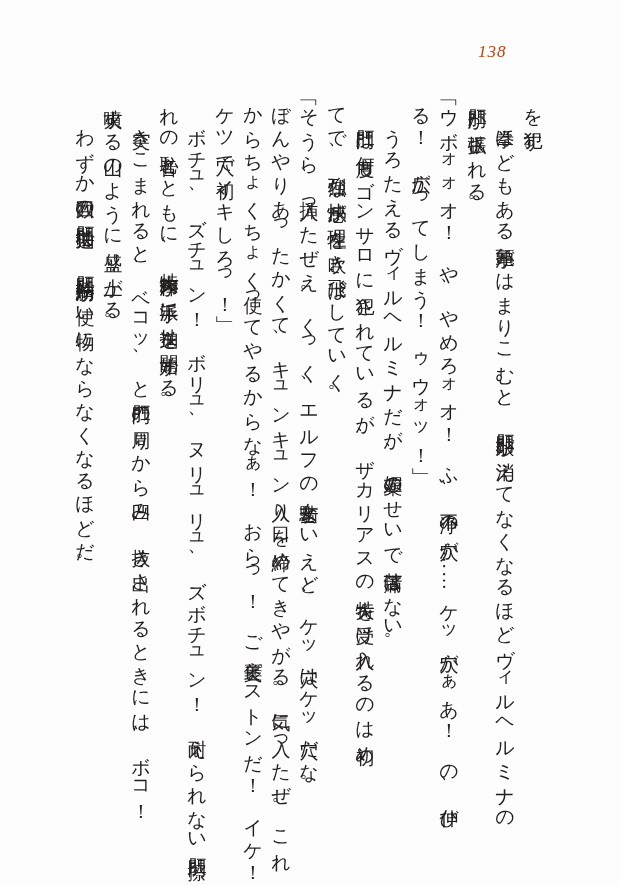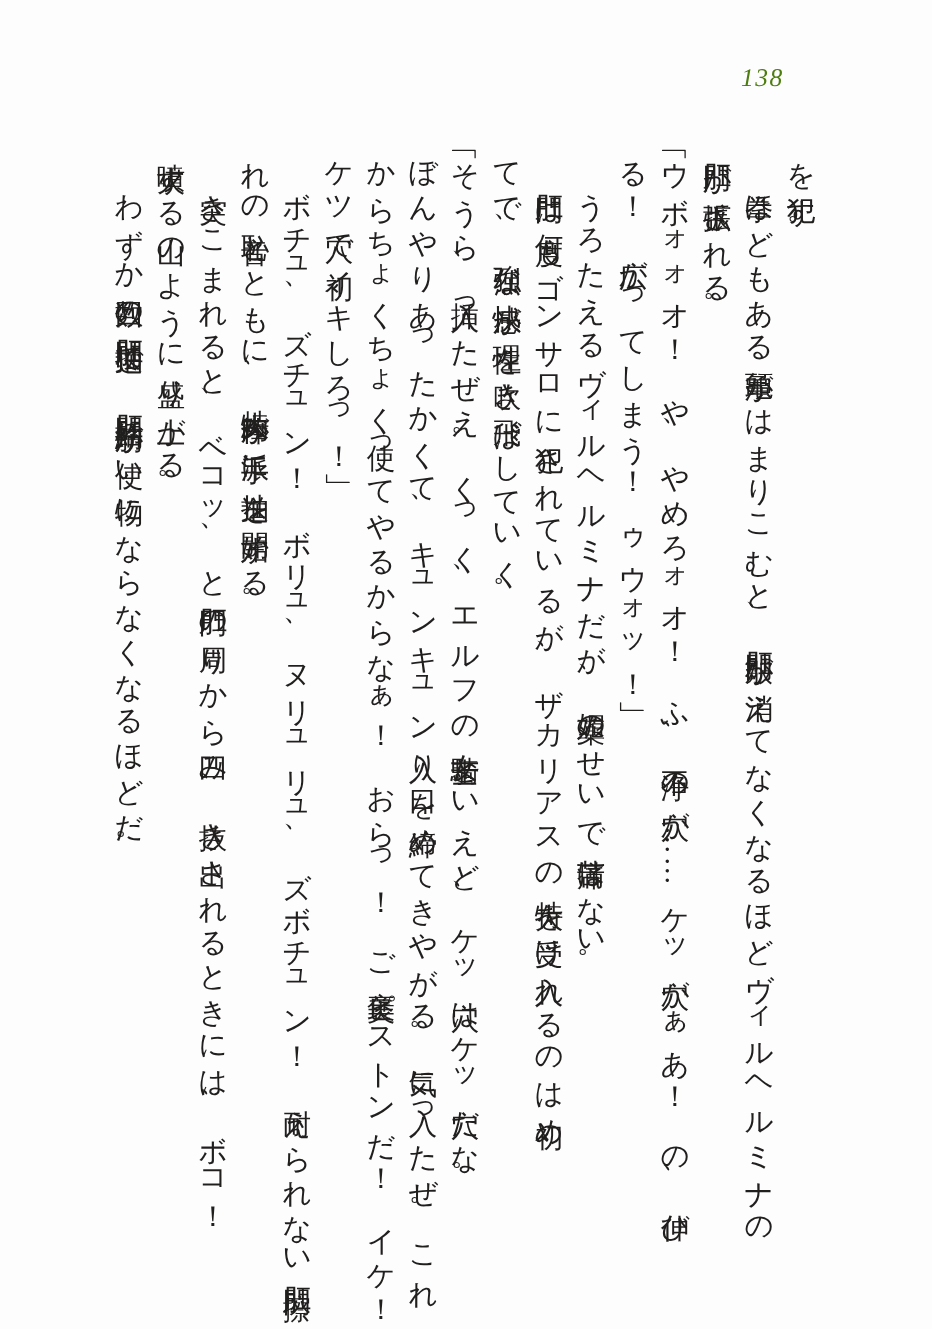--- a/index.html
+++ b/index.html
@@ -16,25 +16,25 @@
   }
   .page {
     position: relative;
     width: 621px;
     height: 886px;
     background: #fdfdfd;
   }
   .page-number {
     position: absolute;
     top: 42px;
-    left: 494px;
+    left: 478px;
     font-size: 17px;
     font-style: italic;
     letter-spacing: 1px;
-    color: #4d7c0f;
+    color: #c2410c;
   }
   .text-body {
     position: absolute;
     top: 94px;
     right: 74px;
     height: 784px;
     writing-mode: vertical-rl;
     text-orientation: mixed;
     font-size: 19px;
     line-height: 28px;

